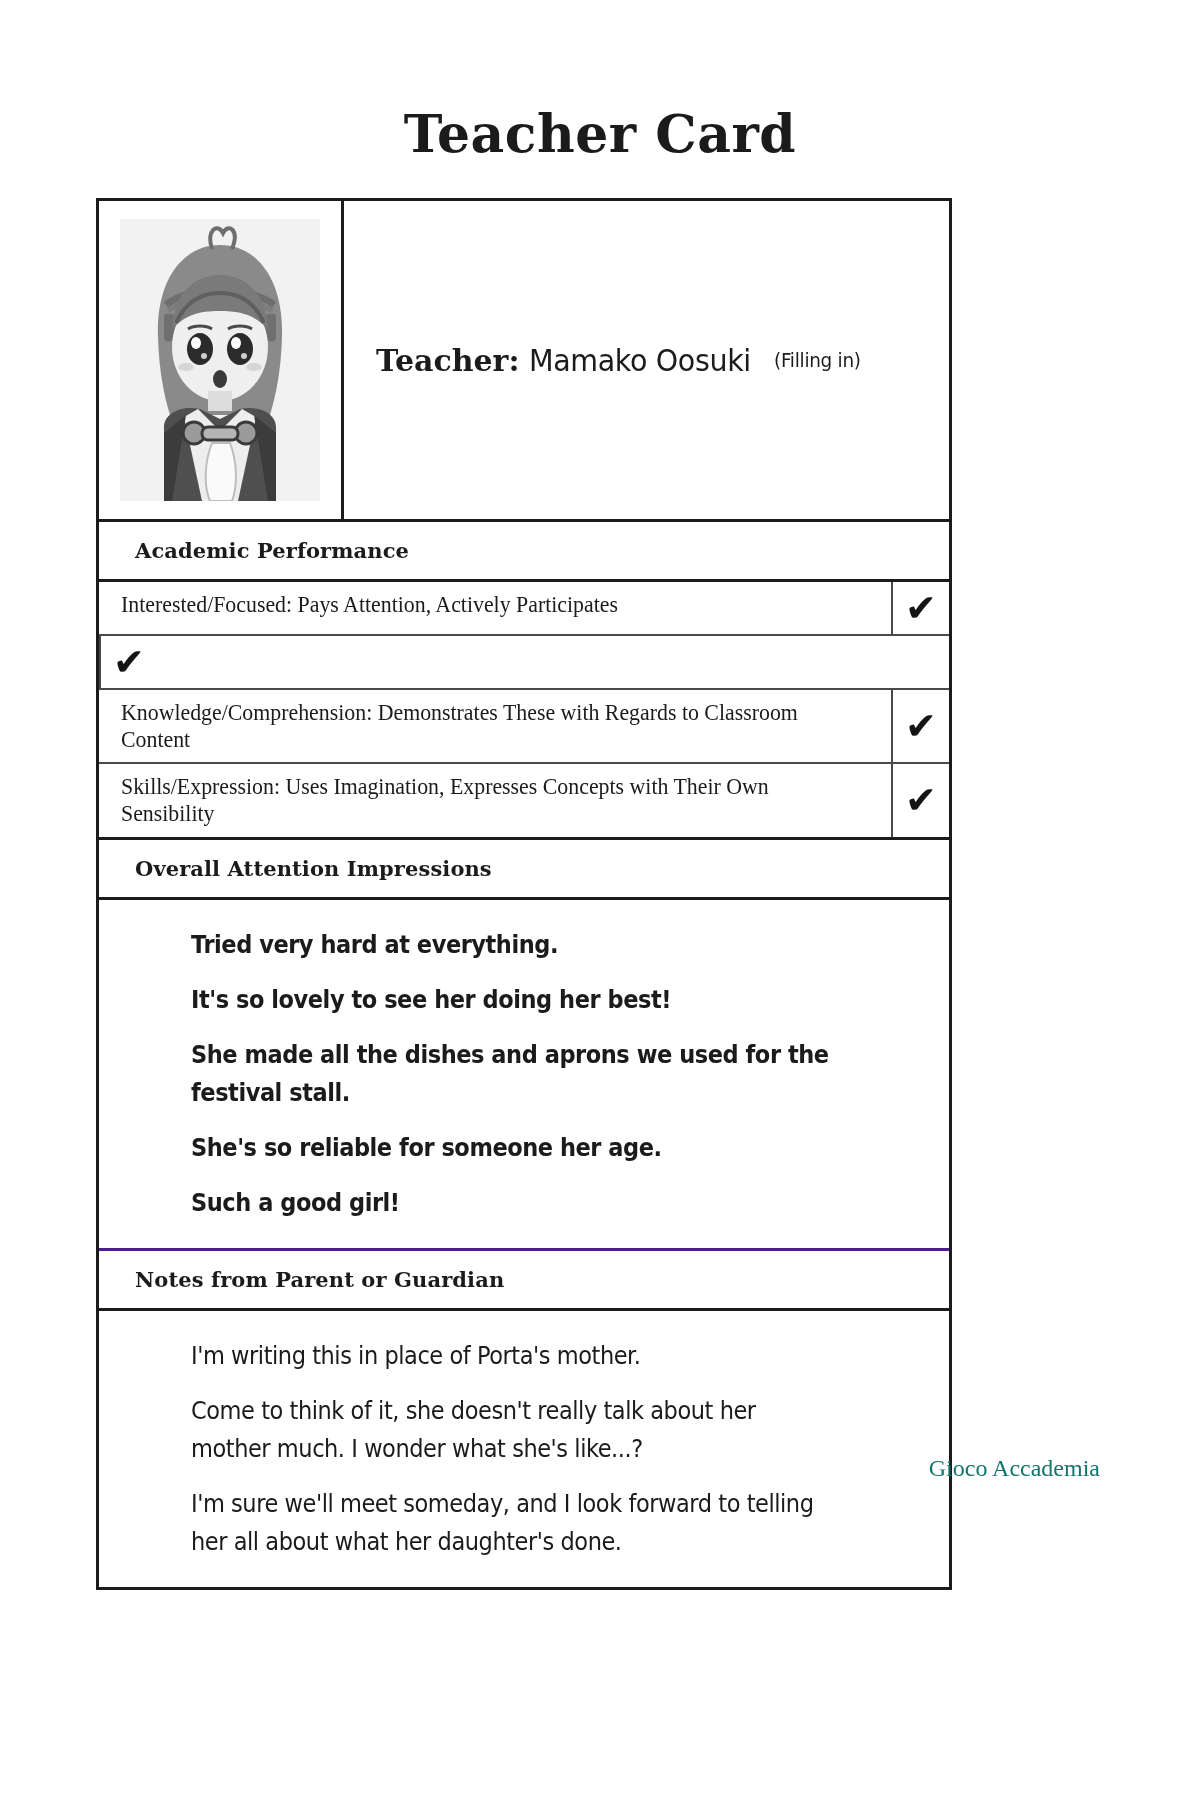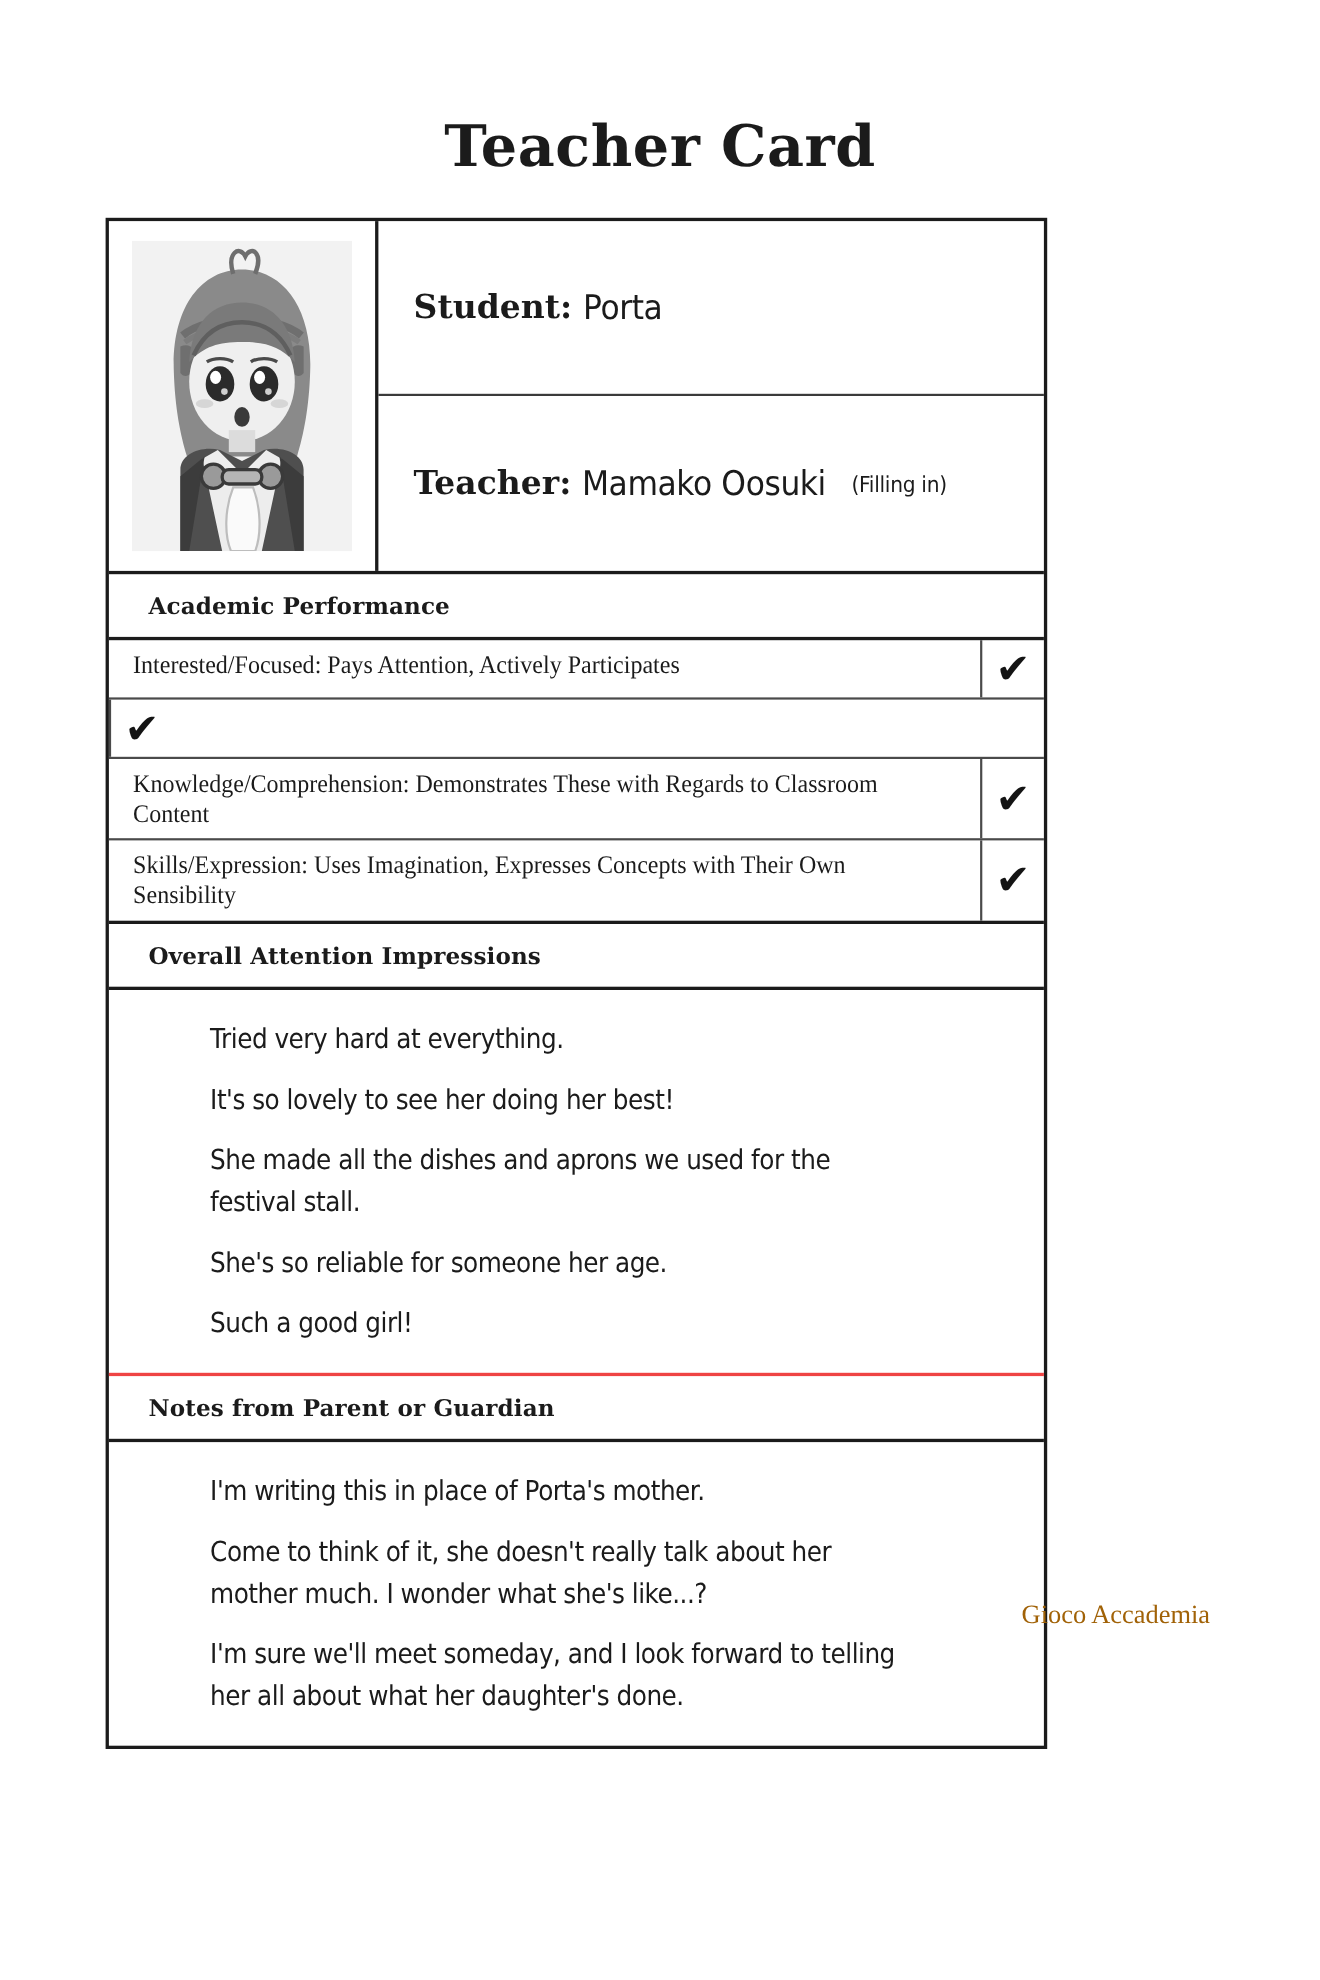--- a/index.html
+++ b/index.html
@@ -170,21 +170,22 @@
   }
   .criteria-block {
     border-bottom: 3px solid #1b1b1b;
   }
 
   
   .comments {
     padding: 26px 40px 26px 92px;
   }
   .comments.with-border {
-    border-bottom: 3px solid #ef4444;
+    border-bottom: 3px solid #4c1d95;
+    font-weight: bold;
   }
   .comment-line {
     font-family: "DejaVu Sans", sans-serif;
     font-size: 25px;
     line-height: 1.52;
     color: #1b1b1b;
     margin-bottom: 17px;
     letter-spacing: -0.5px;
     transform: scaleX(0.9);
     transform-origin: left center;
@@ -194,21 +195,21 @@
     margin-bottom: 0;
   }
 
   
   .footer {
     position: absolute;
     right: 100px;
     top: 1455px;
     font-family: "Liberation Serif", serif;
     font-size: 24px;
-    color: #a16207;
+    color: #0f766e;
     text-align: left;
   }
 
   
   .portrait-svg { display: block; width: 100%; height: 100%; }
 </style>
 </head>
 <body>
 
 <div class="page">
@@ -264,24 +265,20 @@
             <circle cx="74" cy="214" r="11" fill="#9a9a9a" stroke="#3a3a3a" stroke-width="3"></circle>
             <circle cx="126" cy="214" r="11" fill="#9a9a9a" stroke="#3a3a3a" stroke-width="3"></circle>
             <rect x="82" y="208" width="36" height="13" rx="6" fill="#b5b5b5" stroke="#3a3a3a" stroke-width="3"></rect>
 
             <path d="M92 224 C84 244 84 268 90 282 L112 282 C118 266 117 242 110 224 Z" fill="#fafafa" stroke="#bdbdbd" stroke-width="2"></path>
           </svg>
         </div>
       </div>
 
       <div class="info-cell">
-        <div class="info-row top">
-          <span class="label-bold">Student:</span>
-          <span class="hand value-name">Porta</span>
-        </div>
         <div class="info-row">
           <span class="label-bold">Teacher:</span>
           <span class="hand value-name">Mamako Oosuki</span>
           <span class="value-note">(Filling in)</span>
         </div>
       </div>
 
     </div>
 
     <div class="section-head">Academic Performance</div>

